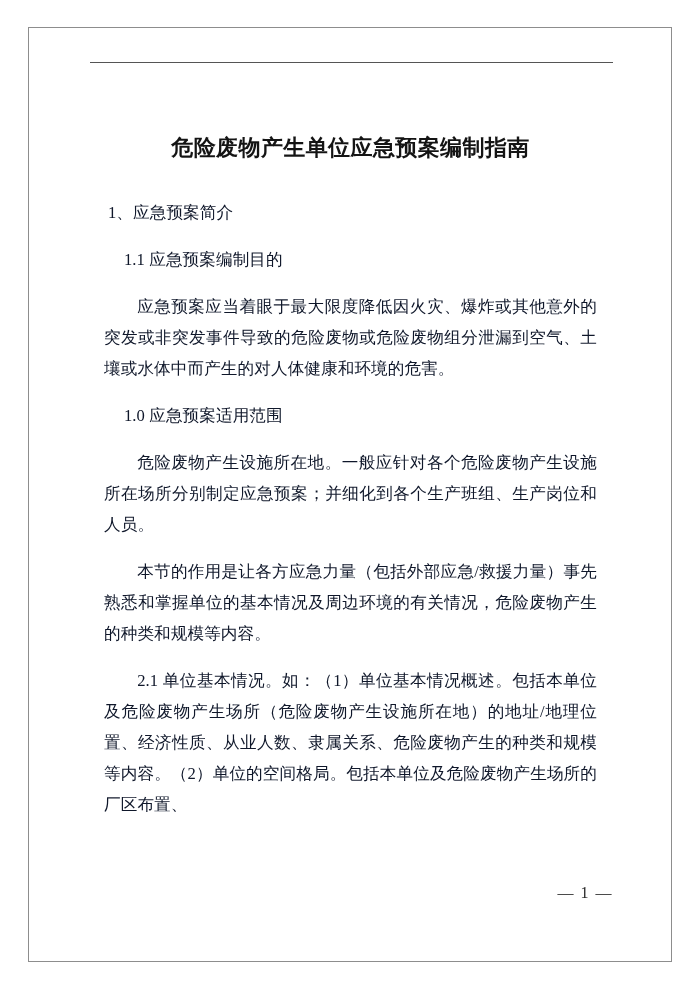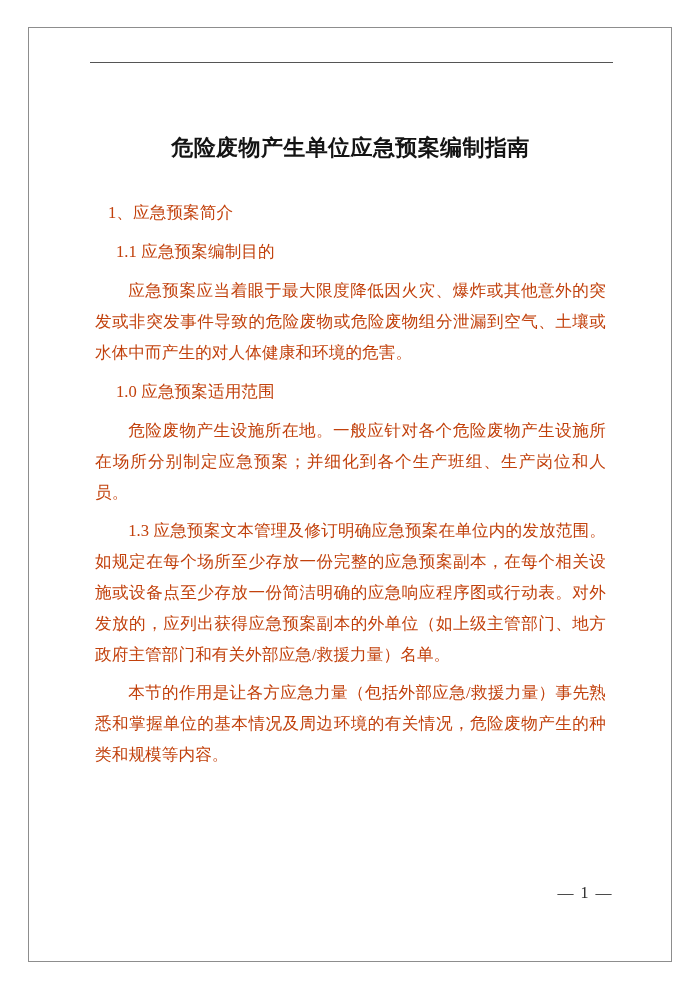--- a/index.html
+++ b/index.html
@@ -65,41 +65,41 @@
     line-height: 1.3;
     margin: 0;
     padding-top: 50px;
     color: #141414;
   }
 
   .body-block {
     margin-top: 34px;
     font-size: 16.6px;
     line-height: 31px;
-    color: #c2410c;
+    color: #0f172a;
     letter-spacing: 0.1px;
   }
 
   p.para {
-    margin: 7px;
+    margin: 16px;
     text-align: justify;
     text-justify: inter-ideograph;
     text-indent: 2em;
     white-space: normal;
   }
 
   
   p.heading {
     margin: 0;
     text-indent: 1.2em;
     text-align: left;
   }
 
   p.subheading {
-    margin: 8px;
+    margin: 16px;
     text-indent: 1.2em;
     text-align: left;
   }
 
   
   .page-footer {
     position: absolute;
     left: 88px;
     top: 884px;
     width: 525px;
@@ -128,24 +128,24 @@
       <p class="heading">1、应急预案简介</p>
 
       <p class="subheading">1.1  应急预案编制目的</p>
 
       <p class="para">应急预案应当着眼于最大限度降低因火灾、爆炸或其他意外的突发或非突发事件导致的危险废物或危险废物组分泄漏到空气、土壤或水体中而产生的对人体健康和环境的危害。</p>
 
       <p class="subheading">1.0  应急预案适用范围</p>
 
       <p class="para">危险废物产生设施所在地。一般应针对各个危险废物产生设施所在场所分别制定应急预案；并细化到各个生产班组、生产岗位和人员。</p>
 
-      <p class="para">1.3  应急预案文本管理及修订明确应急预案在单位内的发放范围。如规定在每个场所至少存放一份完整的应急预案副本，在每个相关设施或设备点至少存放一份简洁明确的应急响应程序图或行动表。对外发放的，应列出获得应急预案副本的外单位（如上级主管部门、地方政府主管部门和有关外部应急/救援力量）名单。</p>
 
 
       <p class="para">本节的作用是让各方应急力量（包括外部应急/救援力量）事先熟悉和掌握单位的基本情况及周边环境的有关情况，危险废物产生的种类和规模等内容。</p>
 
+      <p class="para">2.1  单位基本情况。如：（1）单位基本情况概述。包括本单位及危险废物产生场所（危险废物产生设施所在地）的地址/地理位置、经济性质、从业人数、隶属关系、危险废物产生的种类和规模等内容。（2）单位的空间格局。包括本单位及危险废物产生场所的厂区布置、</p>
 
     </div>
   </div>
 
   <div class="page-footer">— 1 —</div>
 
 </div>
 
 </body></html>

